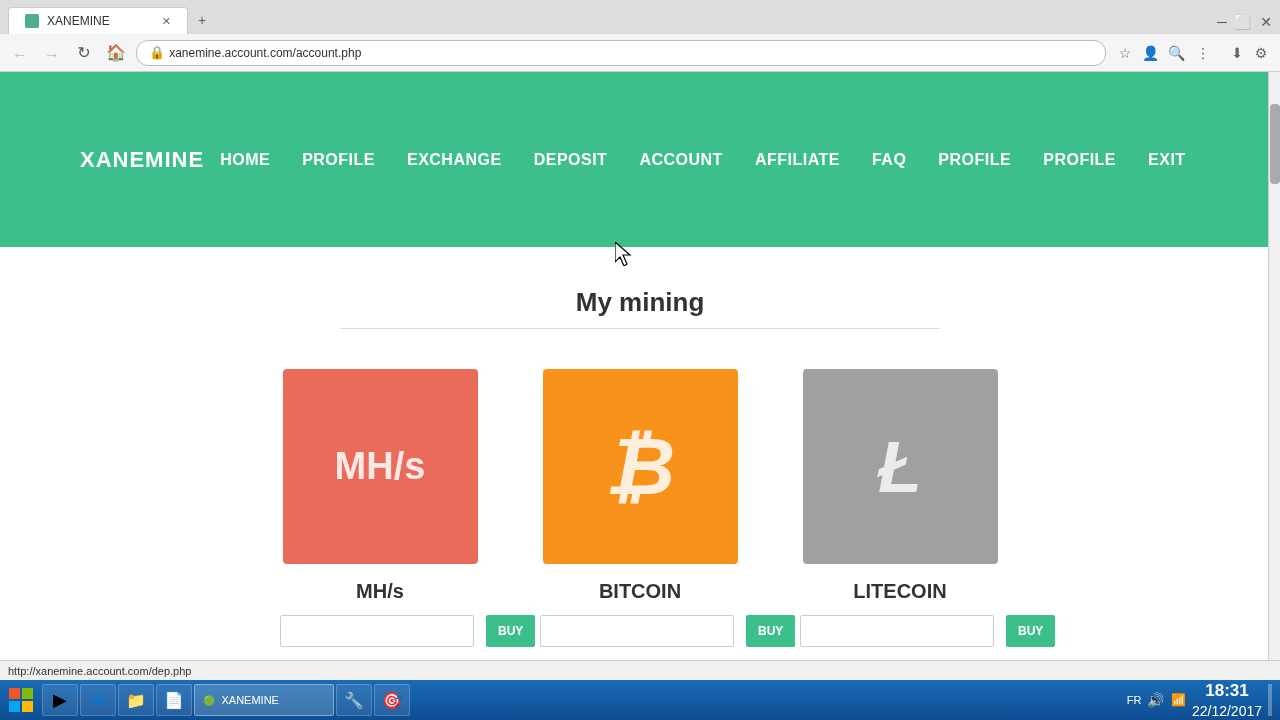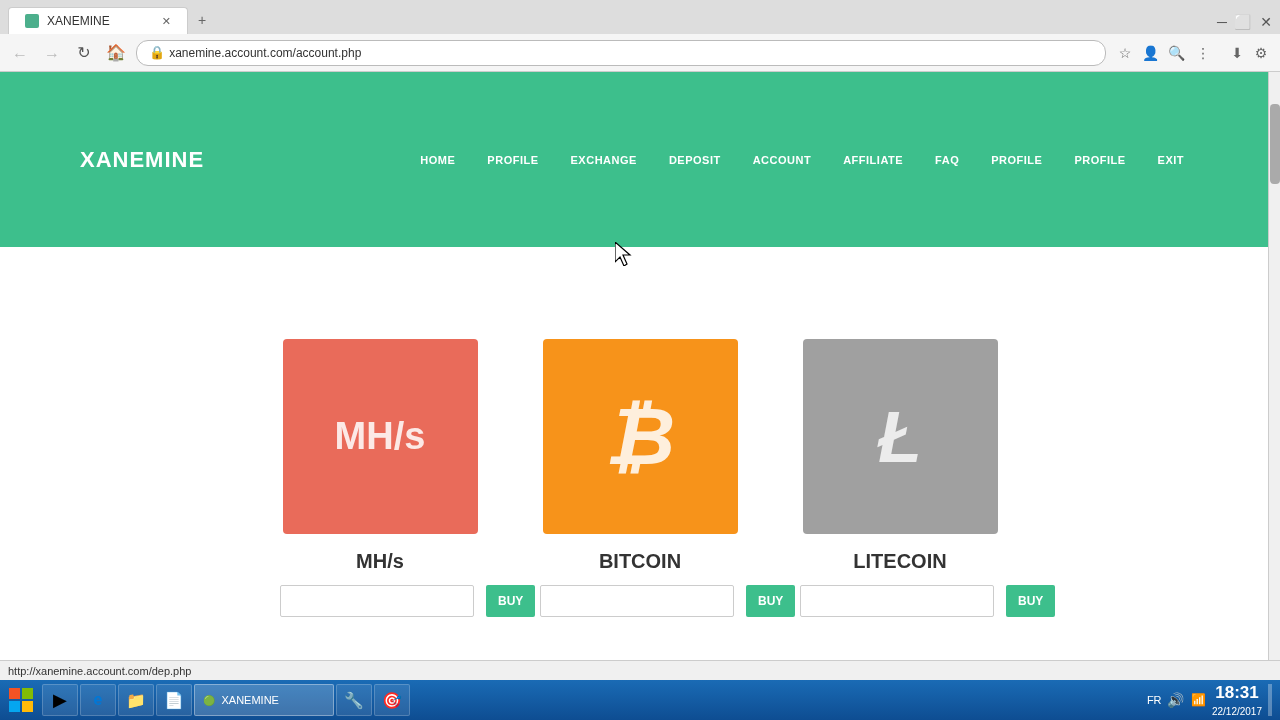--- a/index.html
+++ b/index.html
@@ -97,21 +97,21 @@
       margin-right: auto;
     }
     .site-nav {
       display: flex;
       align-items: center;
       gap: 0;
     }
     .nav-item {
       color: #fff;
       text-decoration: none;
-      font-size: 11px;
+      font-size: 16px;
       font-weight: 600;
       letter-spacing: 0.5px;
       padding: 8px 16px;
       cursor: pointer;
       position: relative;
     }
 
     
     .cursor-deposit {
       position: relative;
@@ -144,21 +144,20 @@
       display: flex;
       justify-content: center;
       gap: 60px;
       margin-top: 20px;
     }
     .mining-card {
       display: flex;
       flex-direction: column;
       align-items: center;
       width: 200px;
-      margin-top: 32px;
     }
     .mining-card-icon {
       width: 195px;
       height: 195px;
       border-radius: 4px;
       display: flex;
       align-items: center;
       justify-content: center;
       margin-bottom: 16px;
     }
@@ -354,20 +353,24 @@
         <a class="nav-item">ACCOUNT</a>
         <a class="nav-item">AFFILIATE</a>
         <a class="nav-item">FAQ</a>
         <a class="nav-item">PROFILE</a>
         <a class="nav-item">PROFILE</a>
         <a class="nav-item">EXIT</a>
       </nav>
     </div>
 
     <div class="site-main">
+      <div class="page-title-section">
+        <h1>My mining</h1>
+        <div class="title-divider"></div>
+      </div>
 
       <div class="mining-grid">
 
         <div class="mining-card">
           <div class="mining-card-icon mhs">
             <span class="mhs-text">MH/s</span>
           </div>
           <div class="mining-card-name">MH/s</div>
           <div class="input-row">
             <input class="mining-input" type="text" placeholder="" style="">
@@ -447,21 +450,21 @@
     <div class="taskbar-app" style="background:rgba(255,255,255,0.1); border:1px solid rgba(255,255,255,0.2); border-radius:2px; width:36px; height:32px; display:flex; align-items:center; justify-content:center;">
       <span style="font-size:16px; color:#ff4444;">🎯</span>
     </div>
   </div>
   <div class="taskbar-right" style="display:flex; align-items:center; gap:6px; color:#fff; font-size:11px; padding-right:4px; margin-left:auto;">
     <span style="font-size:11px;">FR</span>
     <span style="font-size:14px;">🔊</span>
     <span style="font-size:12px;">📶</span>
     <div class="taskbar-time" style="text-align:center; line-height:1.3; cursor:pointer;">
       <div style="font-size:17px; font-weight:bold;">18:31</div>
-      <div style="font-size:10px;">22/12/2017</div>
+      <div style="font-size:14px;">22/12/2017</div>
     </div>
     <span style="width:4px; height:32px; background:rgba(255,255,255,0.3); display:block; cursor:pointer;"></span>
   </div>
 </div>
 
 <div style="position:fixed; bottom:40px; left:0; right:0; height:20px; background:#f0f0f0; border-top:1px solid #ccc; display:flex; align-items:center; padding:0 8px; font-size:11px; color:#333; z-index:9998;">
   <span>http://xanemine.account.com/dep.php</span>
 </div>
 
 </body></html>

